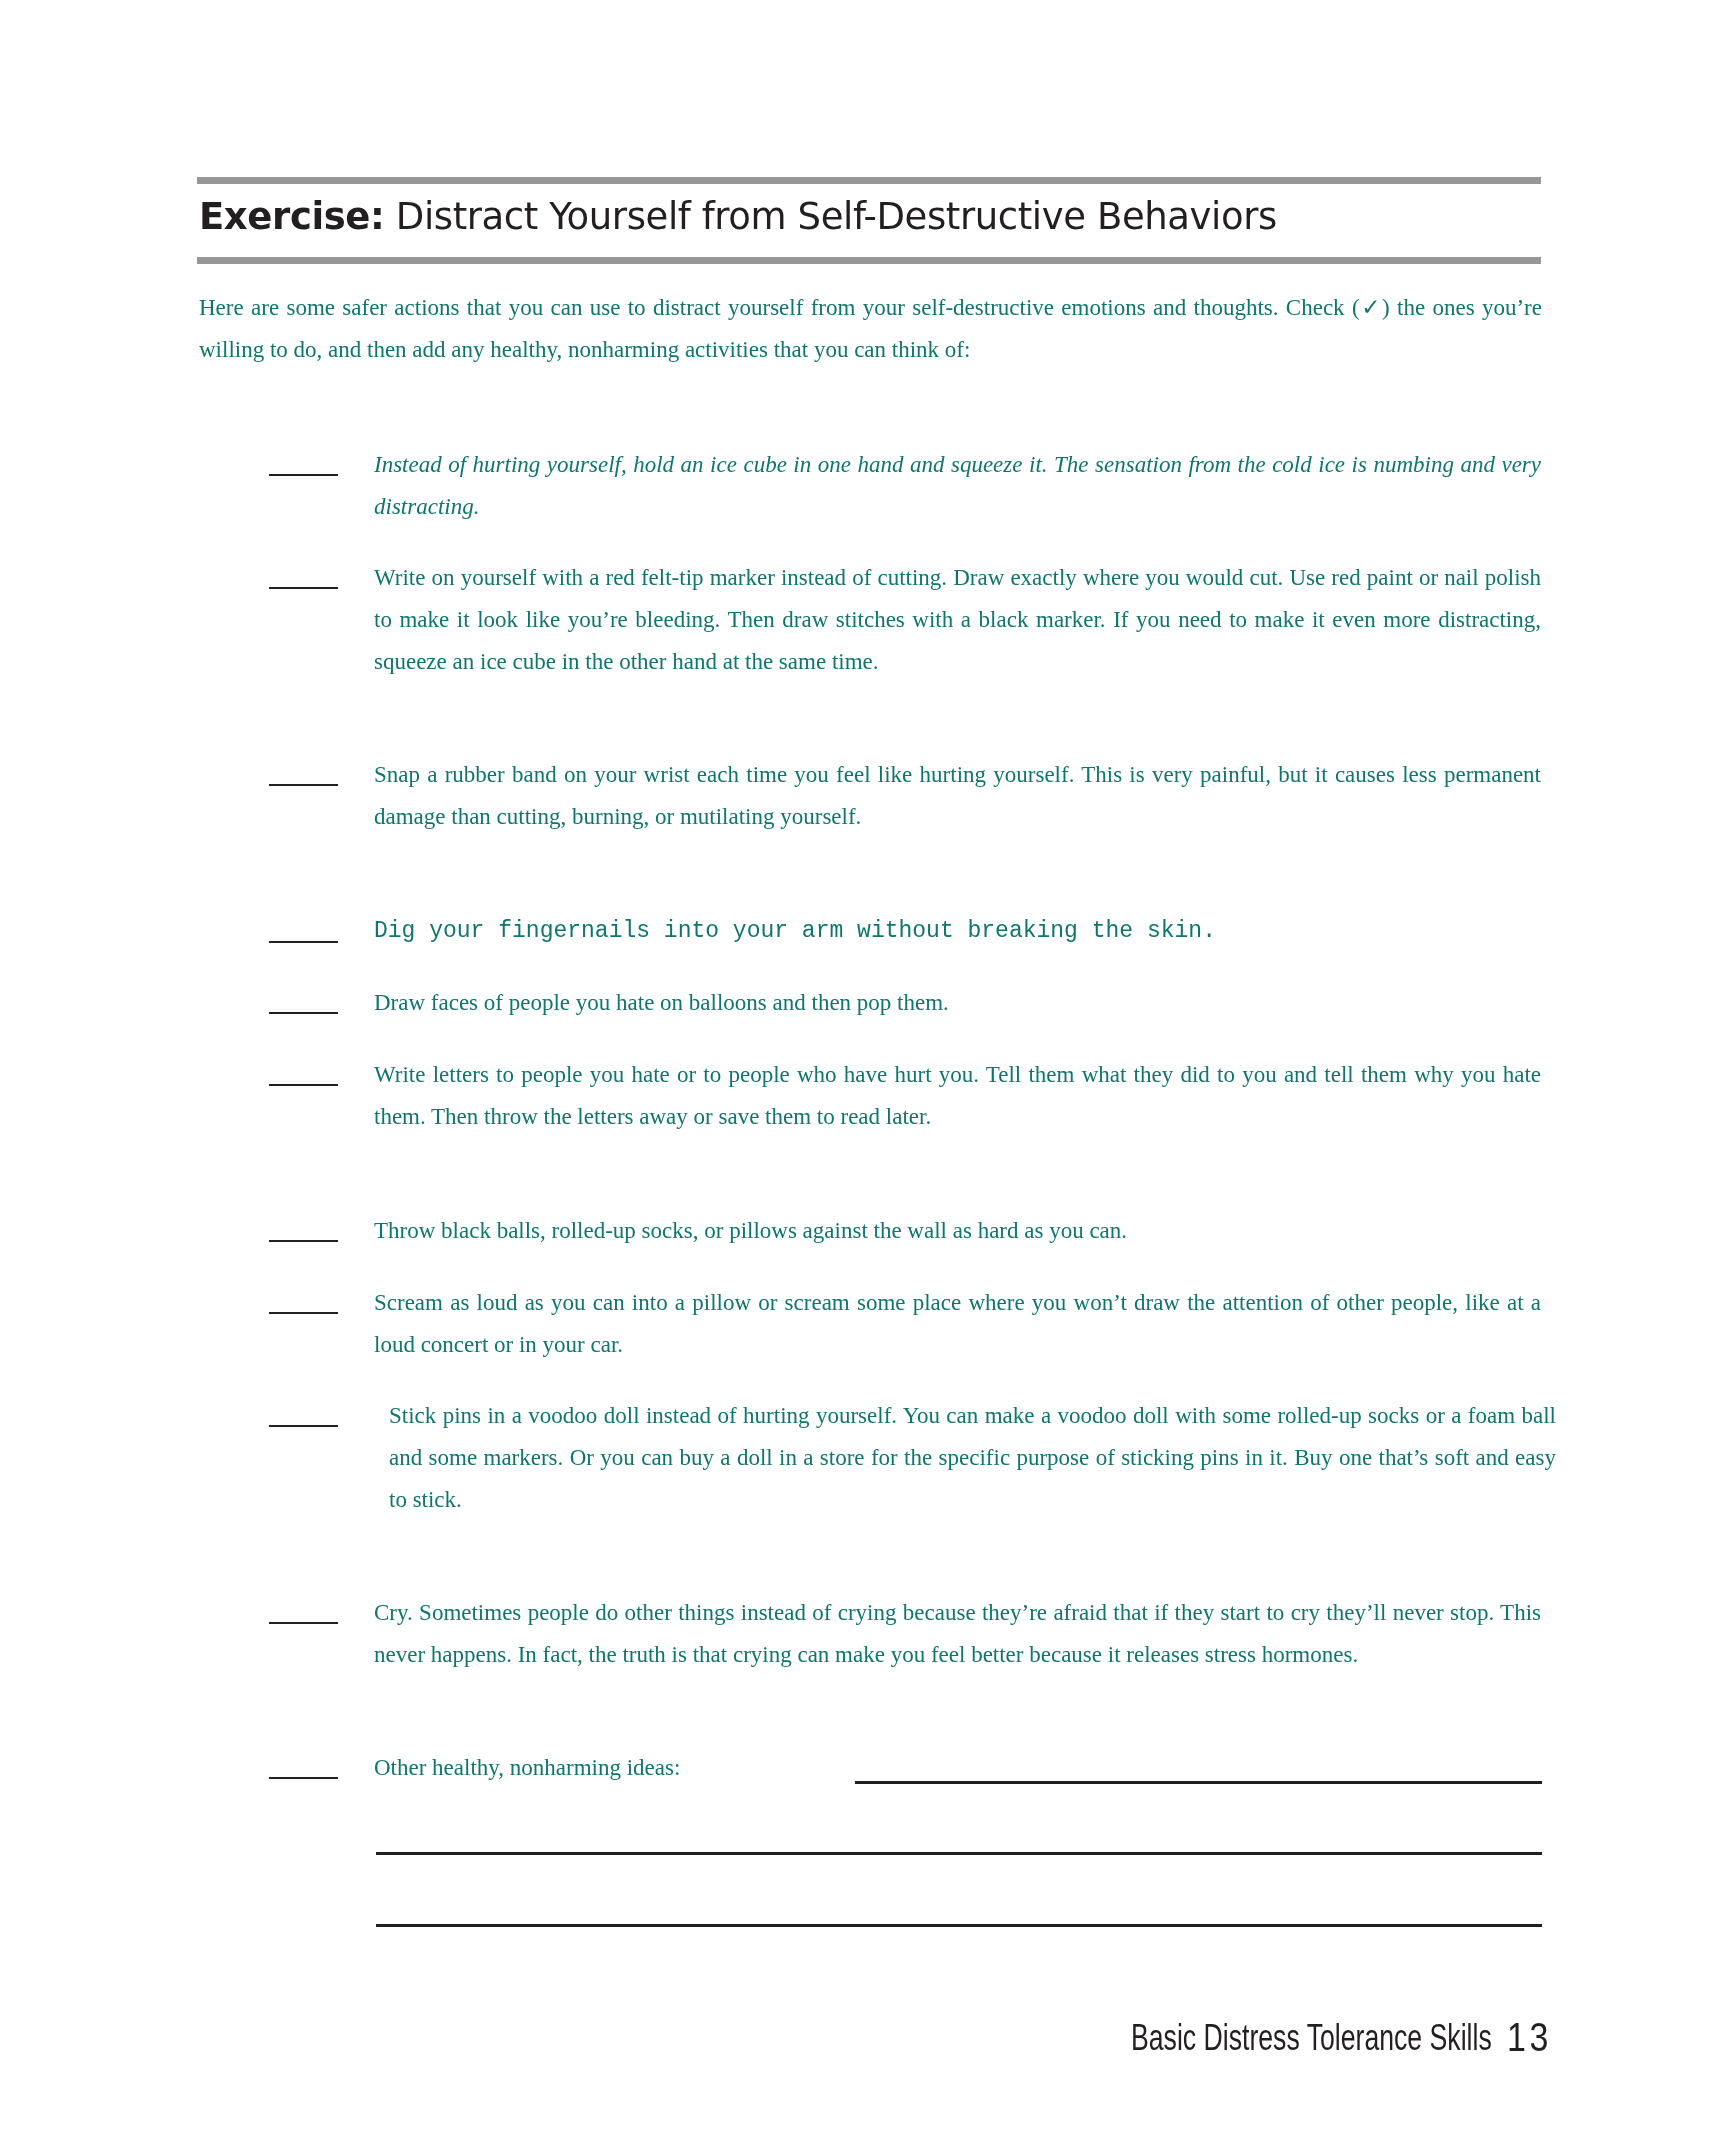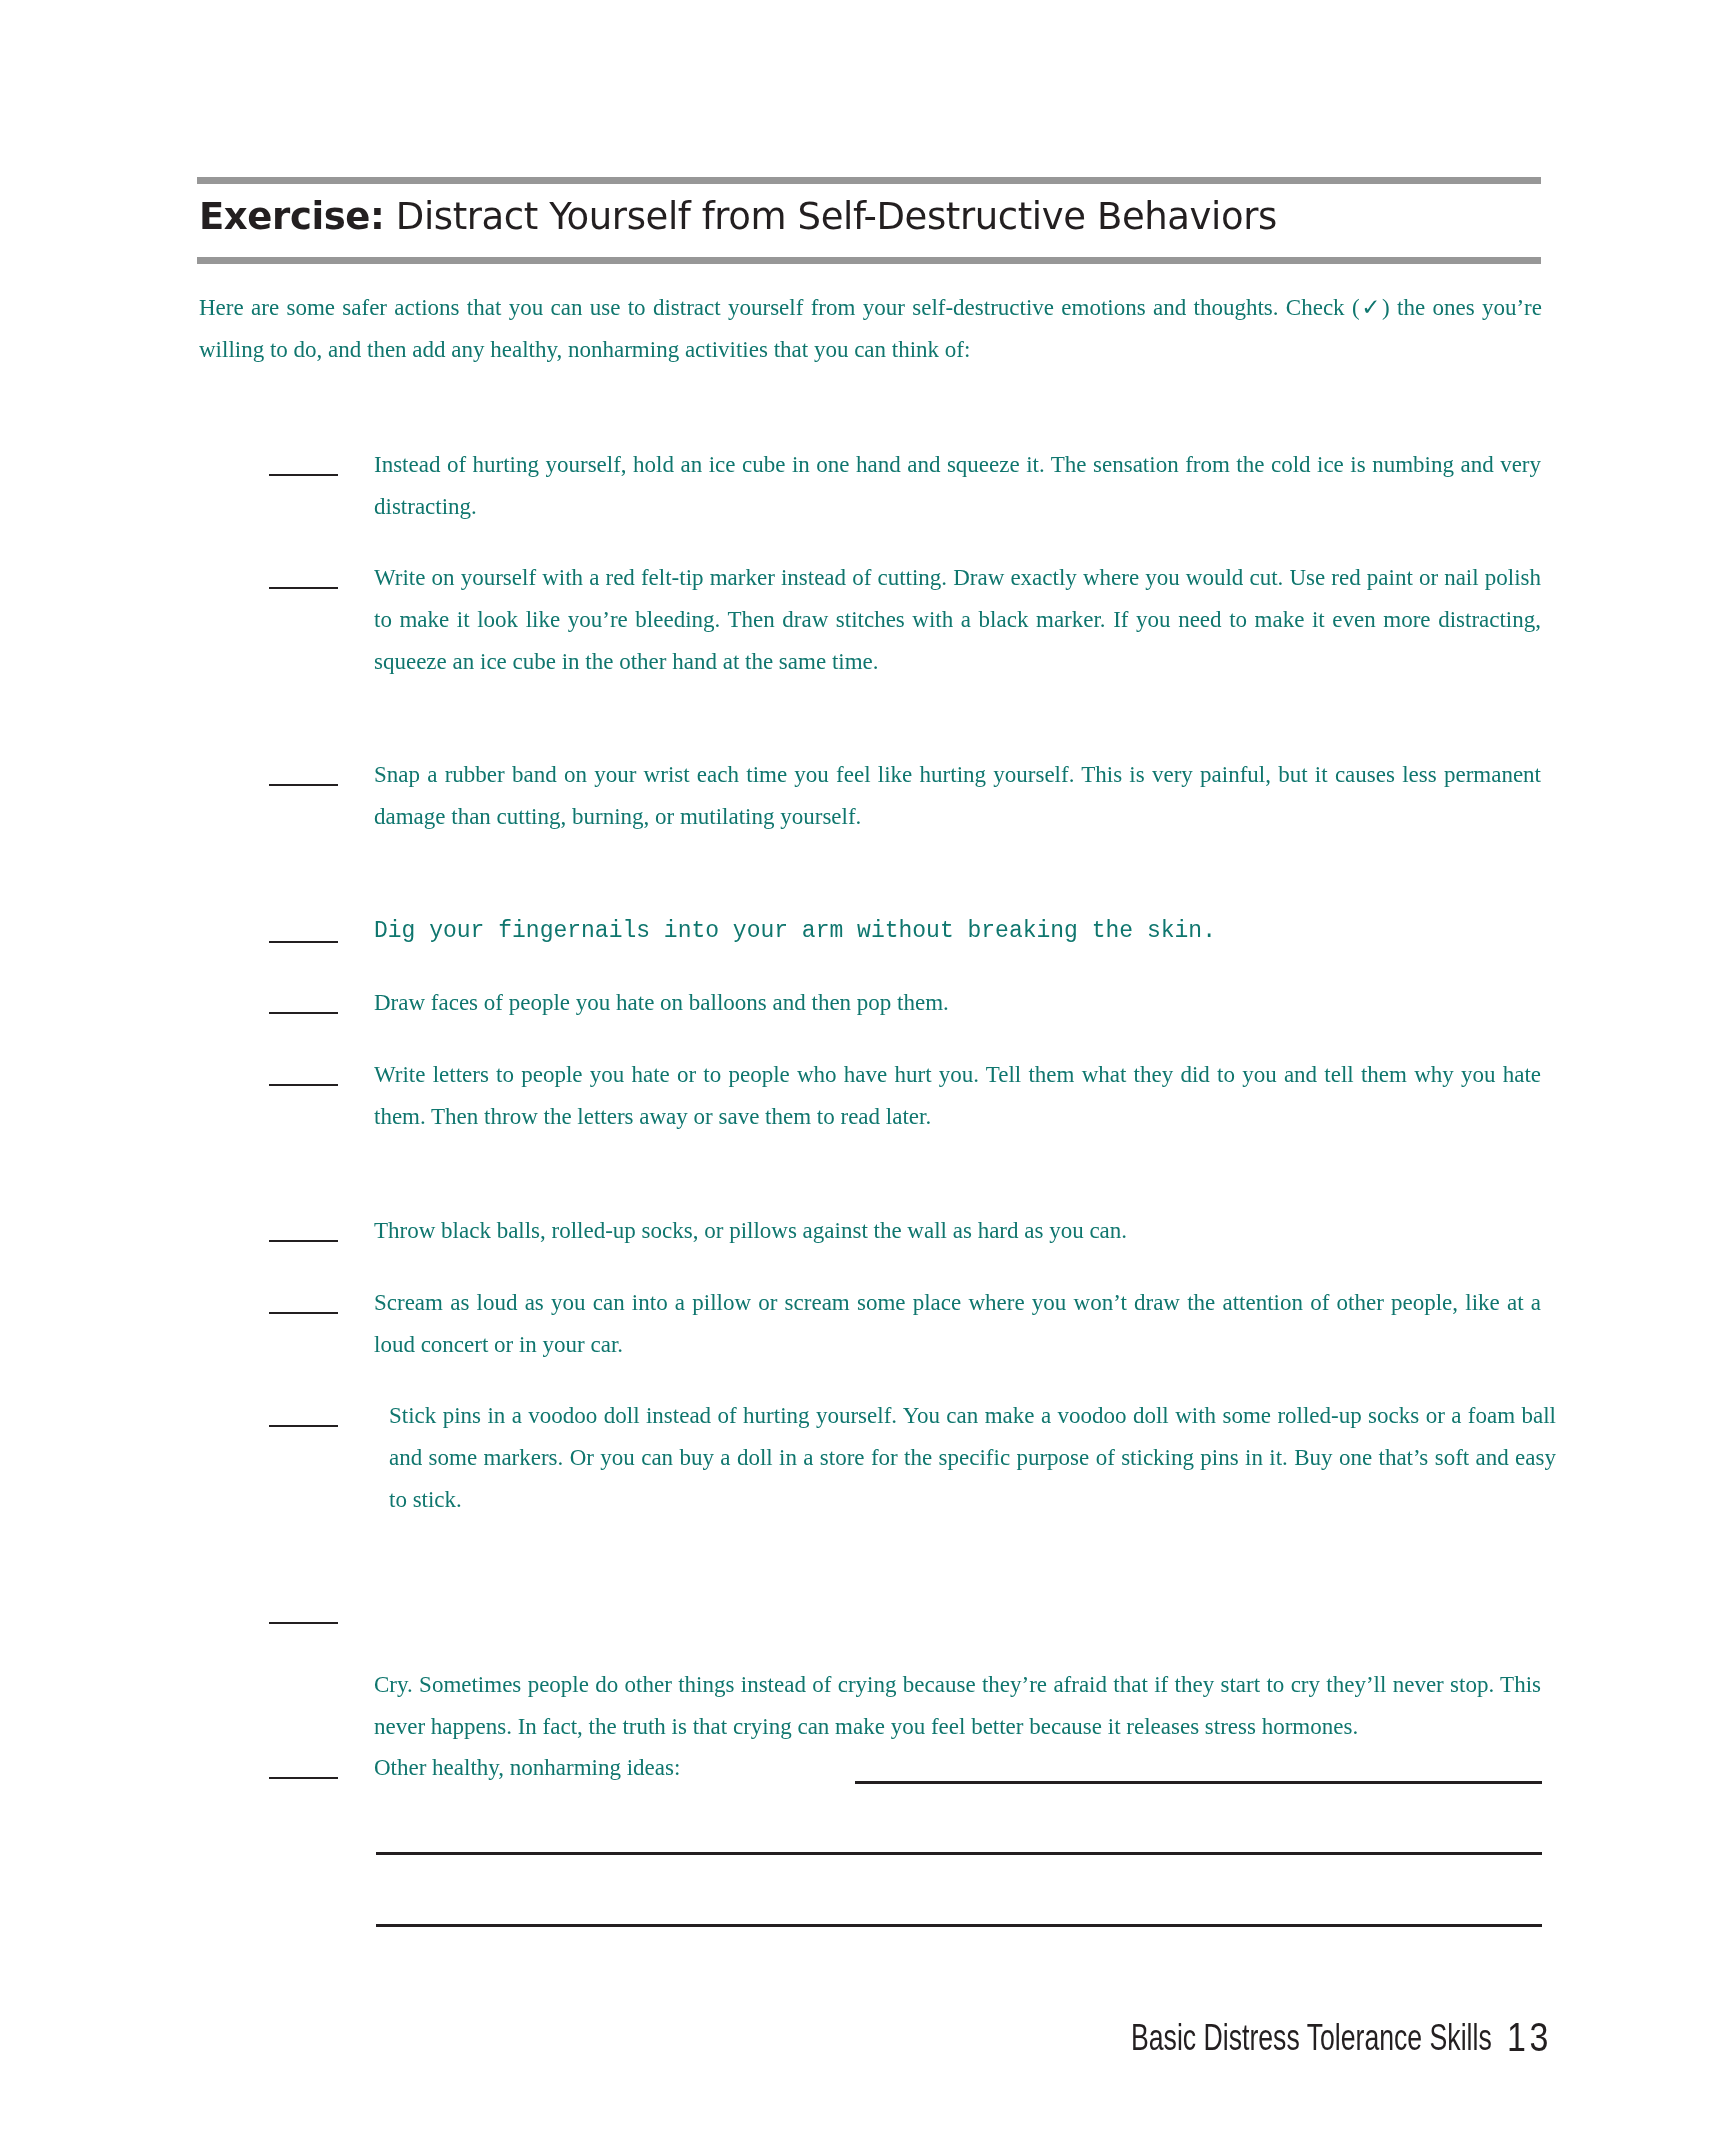--- a/index.html
+++ b/index.html
@@ -34,21 +34,21 @@
 <div>
 
   <div class="rule" style="top:177px;"></div>
   <h1 class="heading"><span class="bold">Exercise:</span> <span>Distract Yourself from Self-Destructive Behaviors</span></h1>
   <div class="rule" style="top:257px;"></div>
 
   <p class="serif intro" style="margin:0;">Here are some safer actions that you can use to distract yourself from your self-destructive emotions and thoughts. Check (✓) the ones you’re willing to do, and then add any healthy, nonharming activities that you can think of:</p>
 
   <div class="item-row">
     <div class="blank" style="top:474px;"></div>
-    <div class="serif item-text" style="top:444px;">Instead of hurting yourself, hold an ice cube in one hand and squeeze it. The sensation from the cold ice is numbing and very distracting.</div>
+    <div class="serif item-text" style="top:444px;font-style:italic;">Instead of hurting yourself, hold an ice cube in one hand and squeeze it. The sensation from the cold ice is numbing and very distracting.</div>
   </div>
 
   <div class="item-row">
     <div class="blank" style="top:587px;"></div>
     <div class="serif item-text" style="top:557px;">Write on yourself with a red felt-tip marker instead of cutting. Draw exactly where you would cut. Use red paint or nail polish to make it look like you’re bleeding. Then draw stitches with a black marker. If you need to make it even more distracting, squeeze an ice cube in the other hand at the same time.</div>
   </div>
 
   <div class="item-row">
     <div class="blank" style="top:784px;"></div>
     <div class="serif item-text" style="top:754px;">Snap a rubber band on your wrist each time you feel like hurting yourself. This is very painful, but it causes less permanent damage than cutting, burning, or mutilating yourself.</div>
@@ -79,21 +79,21 @@
     <div class="serif item-text" style="top:1282px;">Scream as loud as you can into a pillow or scream some place where you won’t draw the attention of other people, like at a loud concert or in your car.</div>
   </div>
 
   <div class="item-row">
     <div class="blank" style="top:1425px;"></div>
     <div class="serif item-text" style="top:1395px;margin-left:15px;">Stick pins in a voodoo doll instead of hurting yourself. You can make a voodoo doll with some rolled-up socks or a foam ball and some markers. Or you can buy a doll in a store for the specific purpose of sticking pins in it. Buy one that’s soft and easy to stick.</div>
   </div>
 
   <div class="item-row">
     <div class="blank" style="top:1622px;"></div>
-    <div class="serif item-text" style="top:1664px;">Cry. Sometimes people do other things instead of crying because they’re afraid that if they start to cry they’ll never stop. This never happens. In fact, the truth is that crying can make you feel better because it releases stress hormones.</div>
+    <div class="serif item-text" style="top:1592px;">Cry. Sometimes people do other things instead of crying because they’re afraid that if they start to cry they’ll never stop. This never happens. In fact, the truth is that crying can make you feel better because it releases stress hormones.</div>
   </div>
 
   <div class="item-row">
     <div class="blank" style="top:1777px;"></div>
     <div class="serif" style="position:absolute; left:374px; top:1747px; white-space:nowrap;">Other healthy, nonharming ideas:</div>
     <div class="inline-line" style="left:855px; width:687px; top:1781px;"></div>
     <div class="inline-line" style="left:376px; width:1166px; top:1852px;"></div>
     <div class="inline-line" style="left:376px; width:1166px; top:1924px;"></div>
   </div>
 

